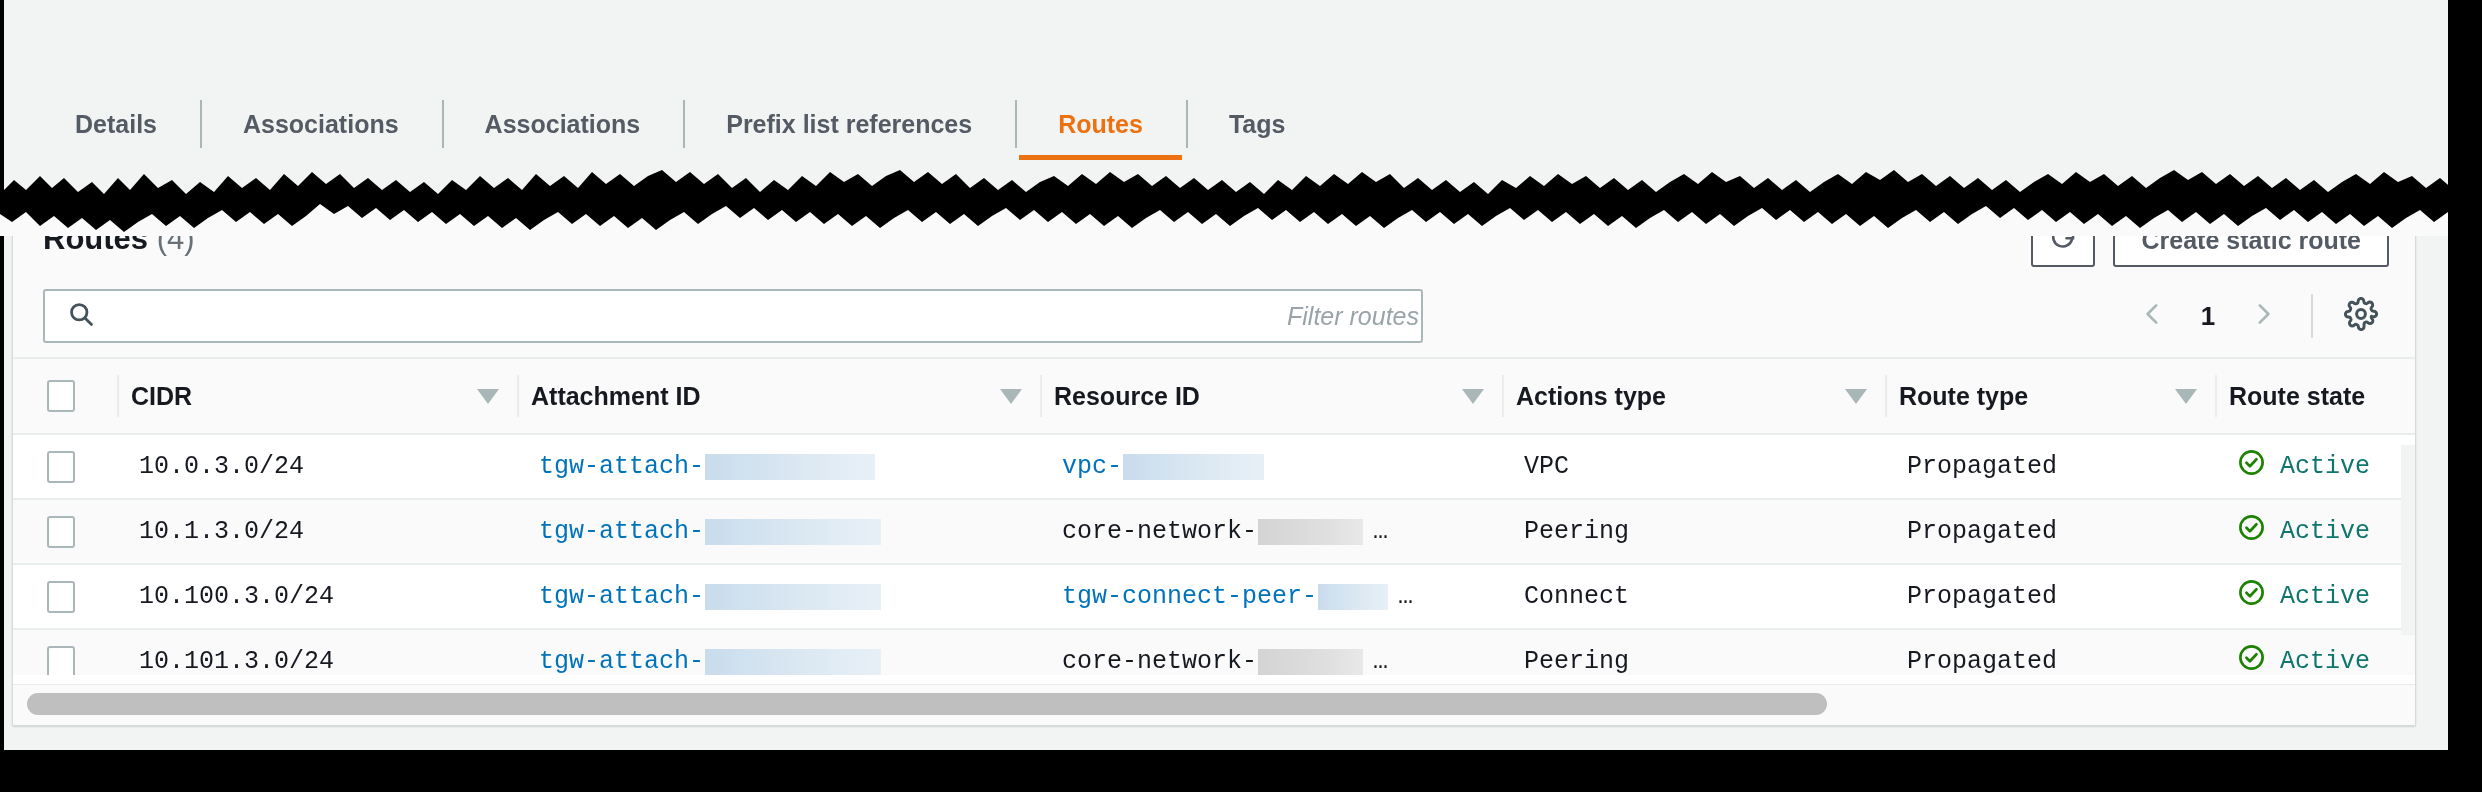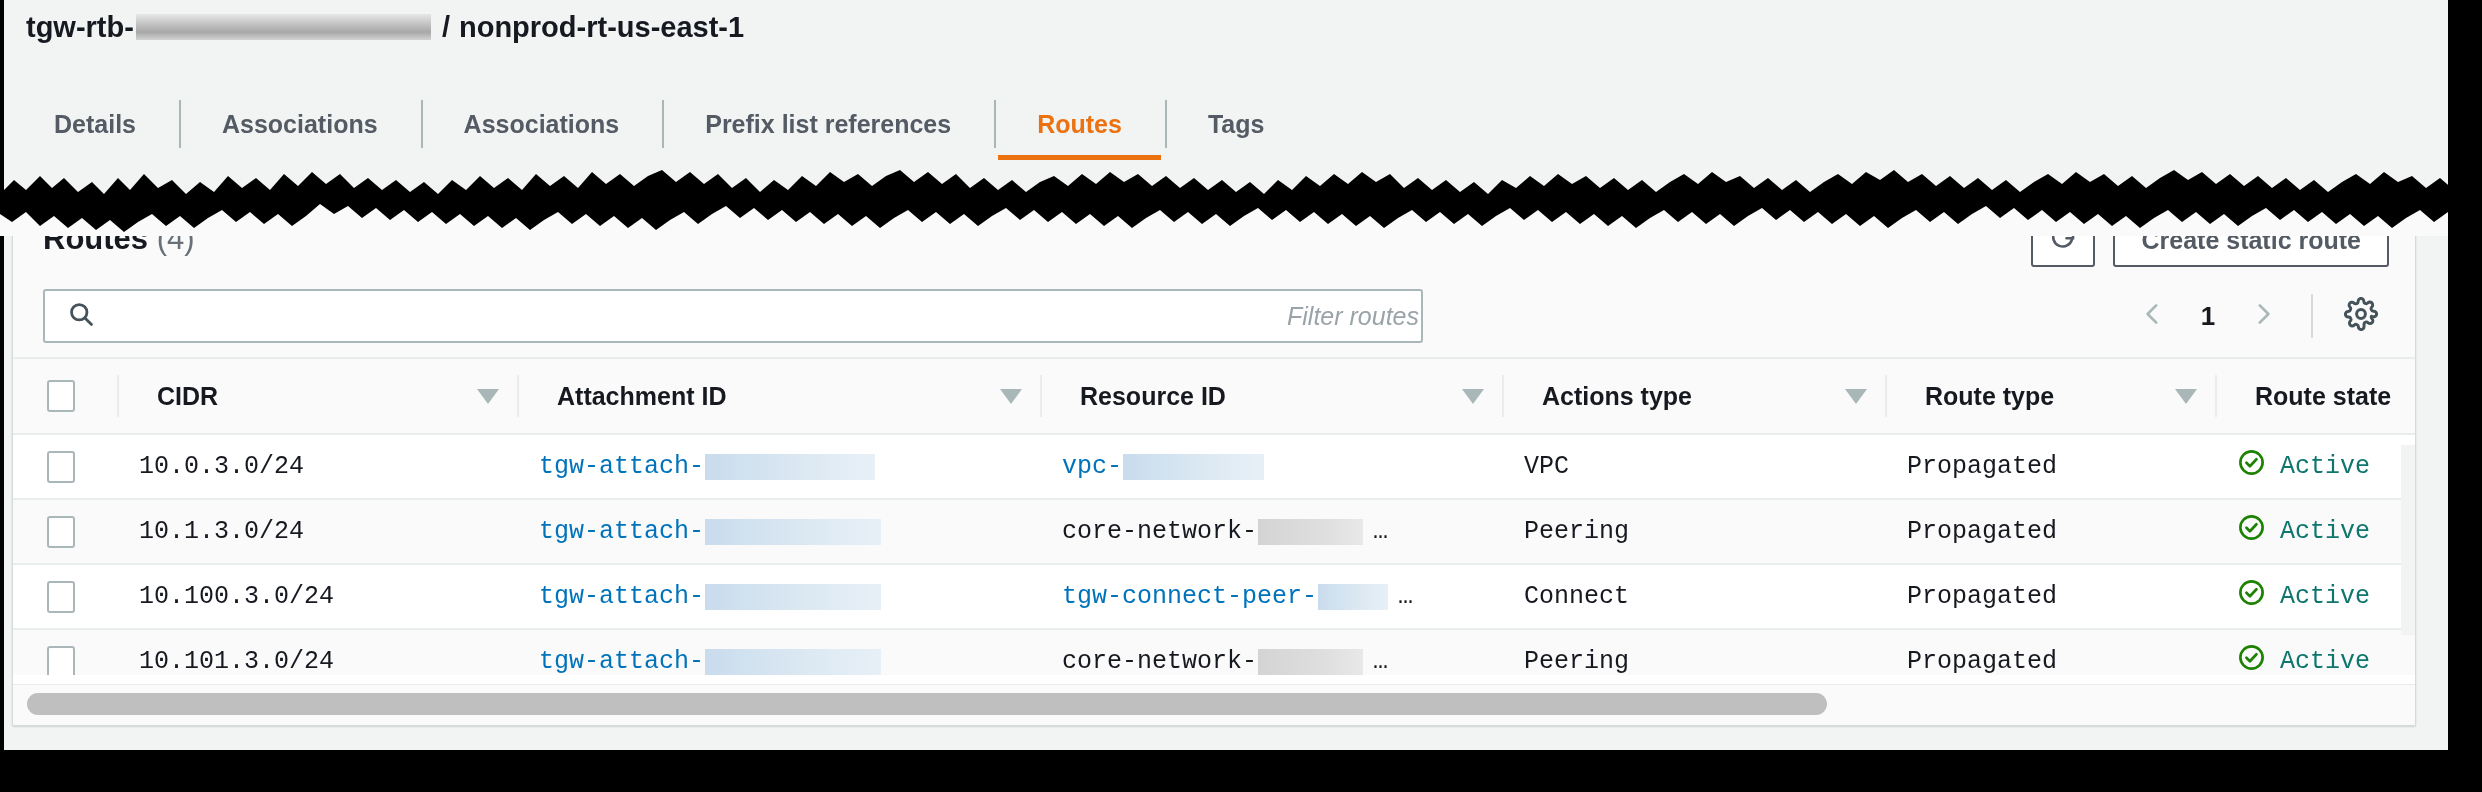--- a/index.html
+++ b/index.html
@@ -42,21 +42,21 @@
     width: 295px; height: 26px;
     margin: 0 2px;
     background: linear-gradient(180deg,#e6e6e6 0%,#bdbdbd 45%,#a8a8a8 70%,#d2d2d2 100%);
     vertical-align: middle;
   }
   .crumb-sep { margin: 0 9px; }
 
   
   .tabs {
     position: absolute;
-    left: 7px; top: 88px;
+    left: 28px; top: 88px;
     display: flex;
     align-items: stretch;
     height: 72px;
     text-align: right;
   }
   .tab {
     position: relative;
     display: flex;
     align-items: center;
     padding: 0 43px;
@@ -244,21 +244,21 @@
     border-bottom: 2px solid #eaeded;
     border-top: 2px solid #eaeded;
     color: #16191f;
     font-weight: bold;
     position: relative;
   }
   .th-inner {
     display: flex;
     align-items: center;
     justify-content: space-between;
-    padding: 0 18px 0 40px;
+    padding: 0 18px 0 14px;
     height: 74px;
     box-sizing: border-box;
   }
   .th-sep::before {
     content: "";
     position: absolute;
     left: 0; top: 16px; bottom: 16px;
     width: 2px;
     background: #eaeded;
   }
@@ -340,26 +340,20 @@
     z-index: 50;
   }
 </style>
 </head>
 <body>
 
 <div class="screen">
 
   <div class="page-top">
 
-    <div class="crumb-title">
-      <span>tgw-rtb-</span>
-        <span class="redact-title"></span>
-      <span class="crumb-sep">/</span>
-      <span>nonprod-rt-us-east-1</span>
-    </div>
 
     <div class="tabs">
       <div class="tab">
         <span>Details</span>
       </div>
       <div class="tab">
         <span>Associations</span>
       </div>
       <div class="tab">
         <span>Associations</span>

